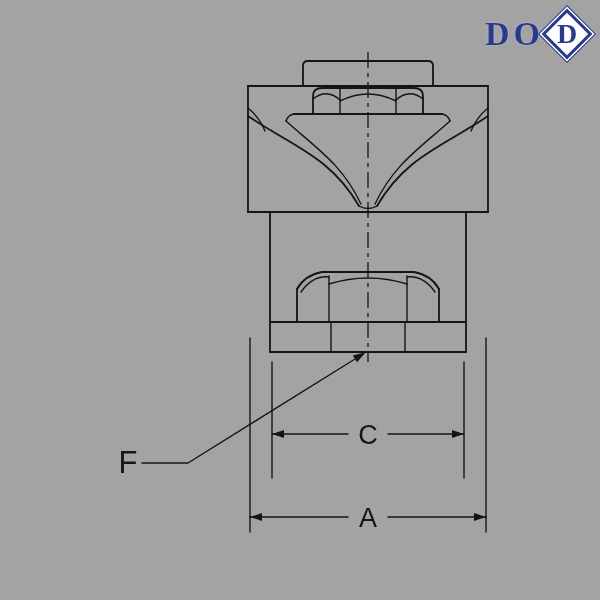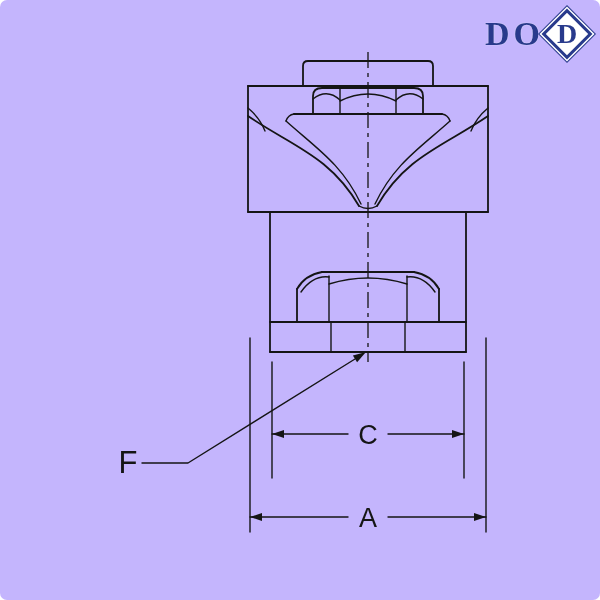--- a/index.html
+++ b/index.html
@@ -4,21 +4,21 @@
 <style>
   :root{
     --logo-color:#283a8c;
     --line-color:#151515;
   }
   html,body{margin:0;padding:0;}
   body{
     width:600px;height:600px;background:#ffffff;overflow:hidden;
     font-family:"Liberation Sans",sans-serif;
   }
-  .canvas{position:relative;width:600px;height:600px;background:#c4b5fd;border-radius:7px;}
+  .canvas{position:relative;width:600px;height:600px;background:#a3a3a3;}
 
   
   .logo{
     position:absolute;top:16px;right:12px;
     display:flex;align-items:center;
     color:var(--logo-color);
     font-family:"Liberation Serif",serif;
     font-weight:700;
     user-select:none;
   }

